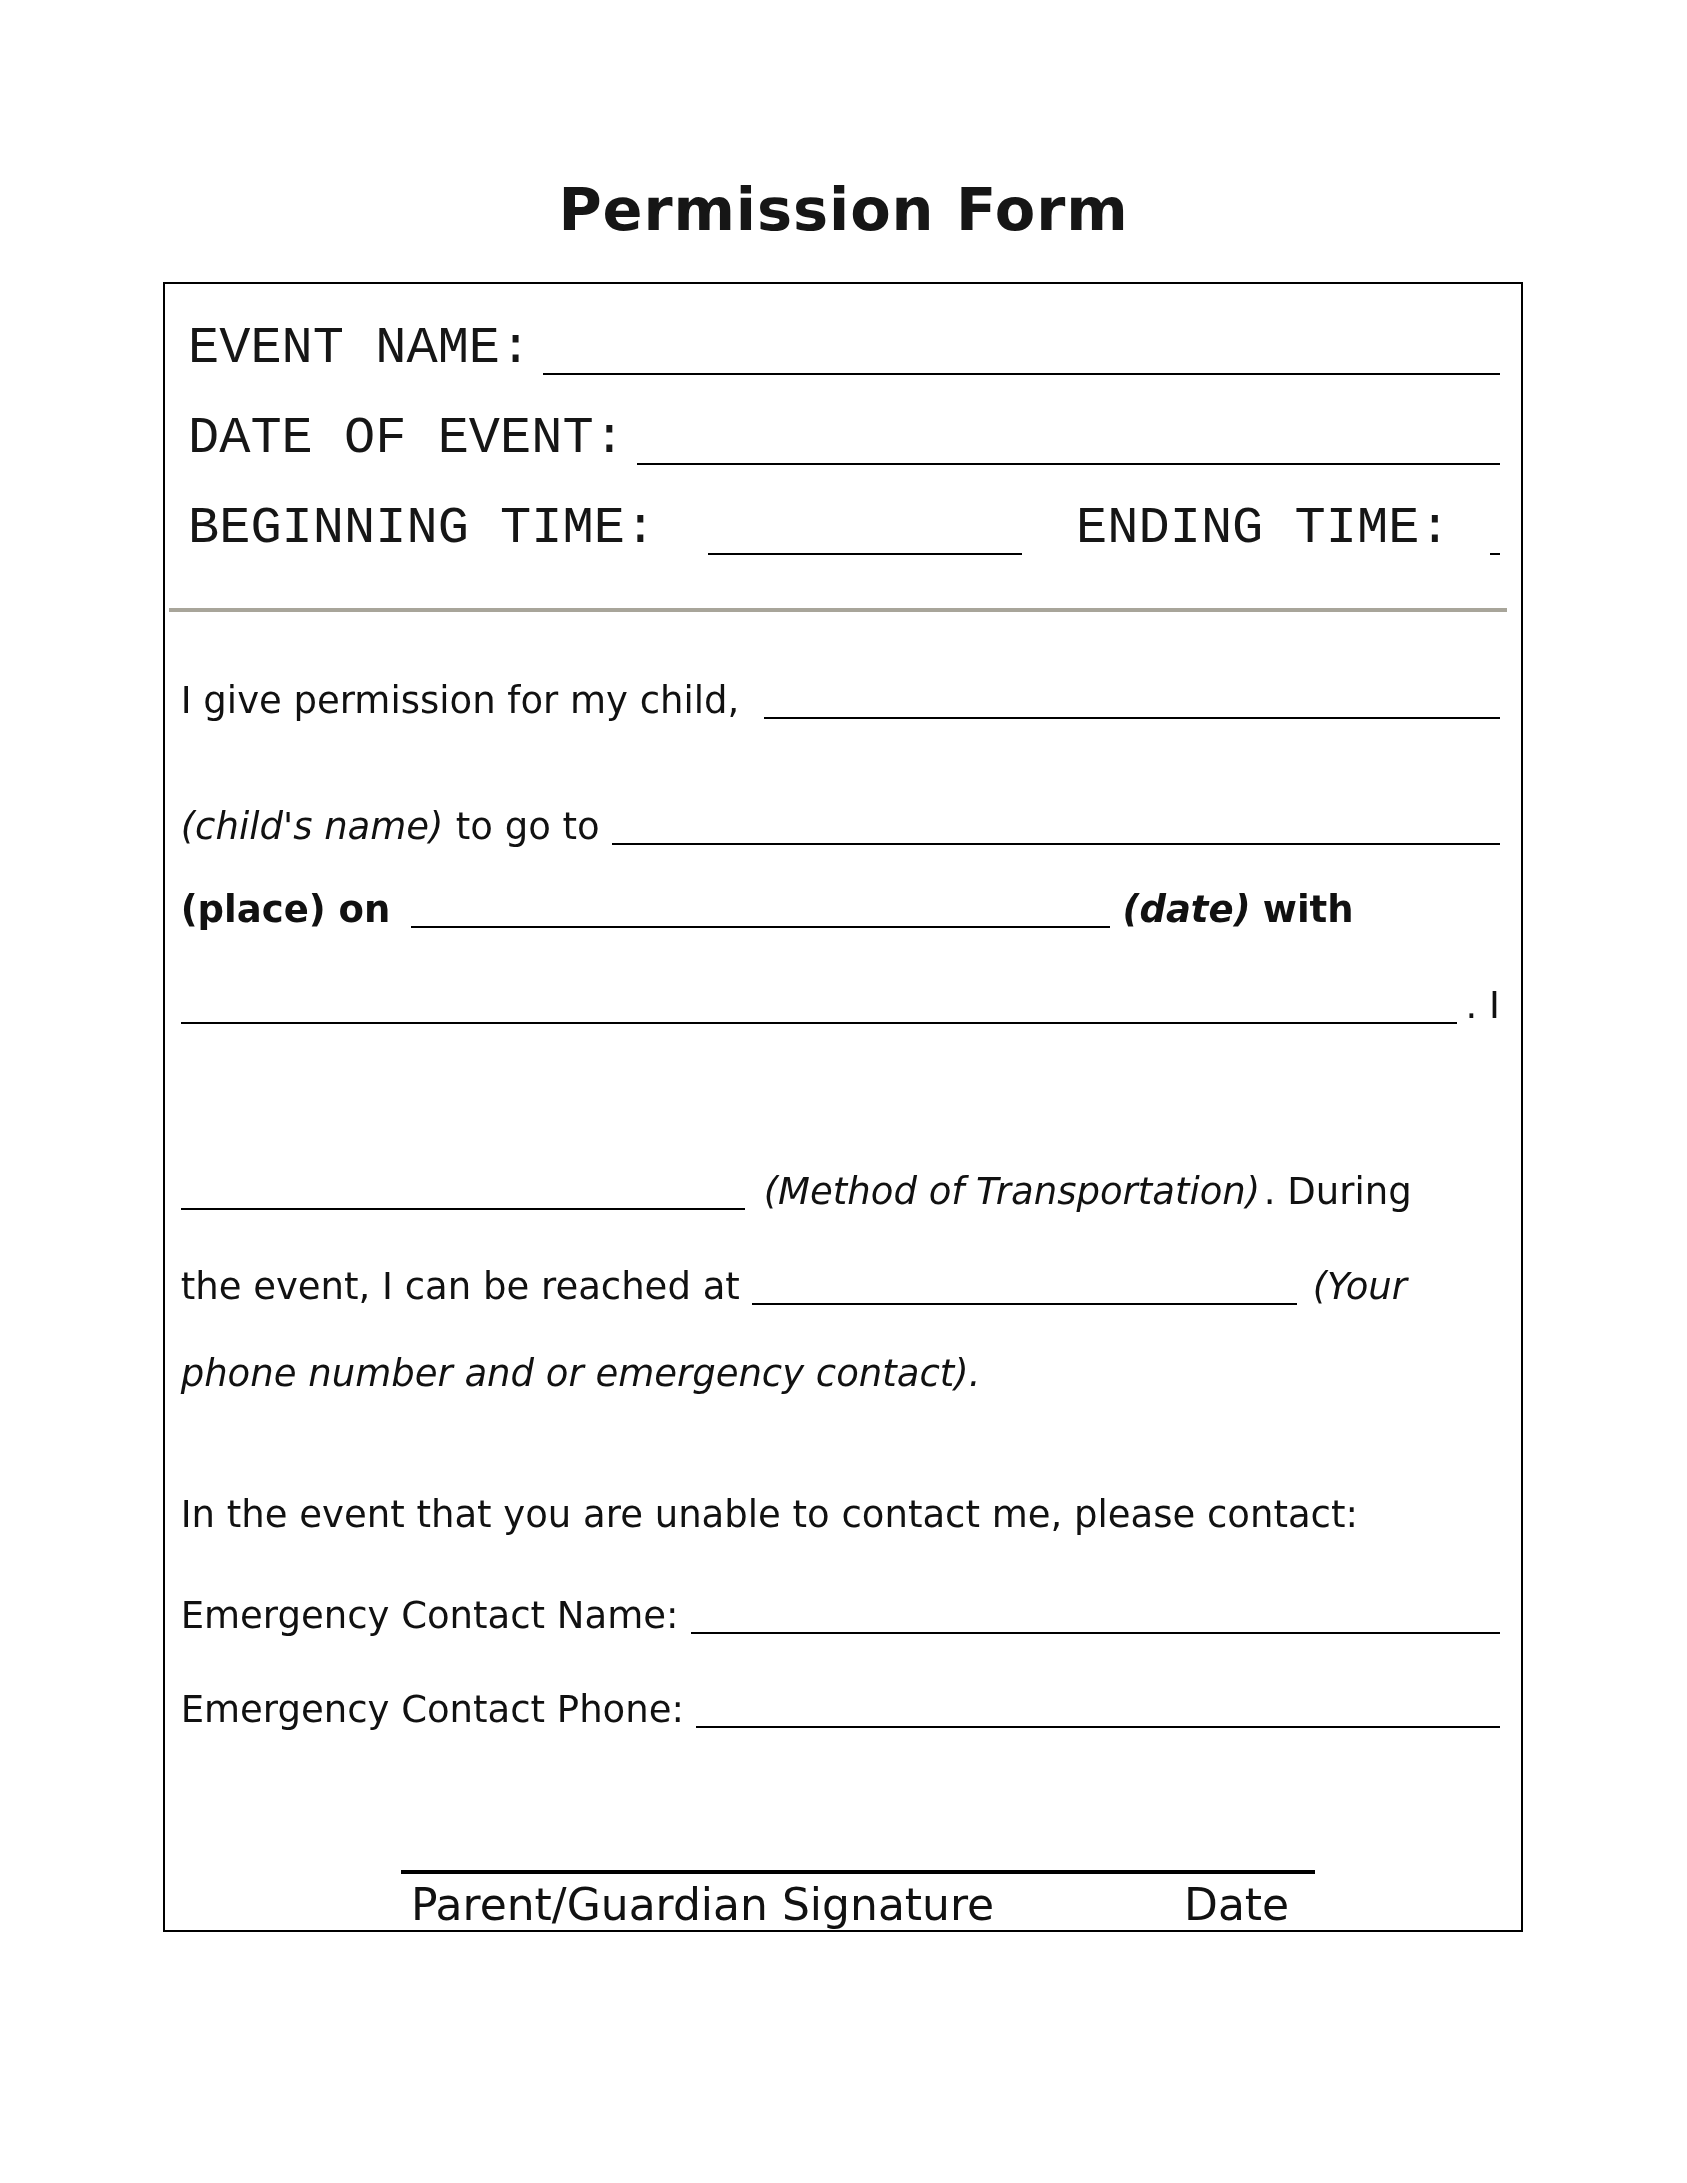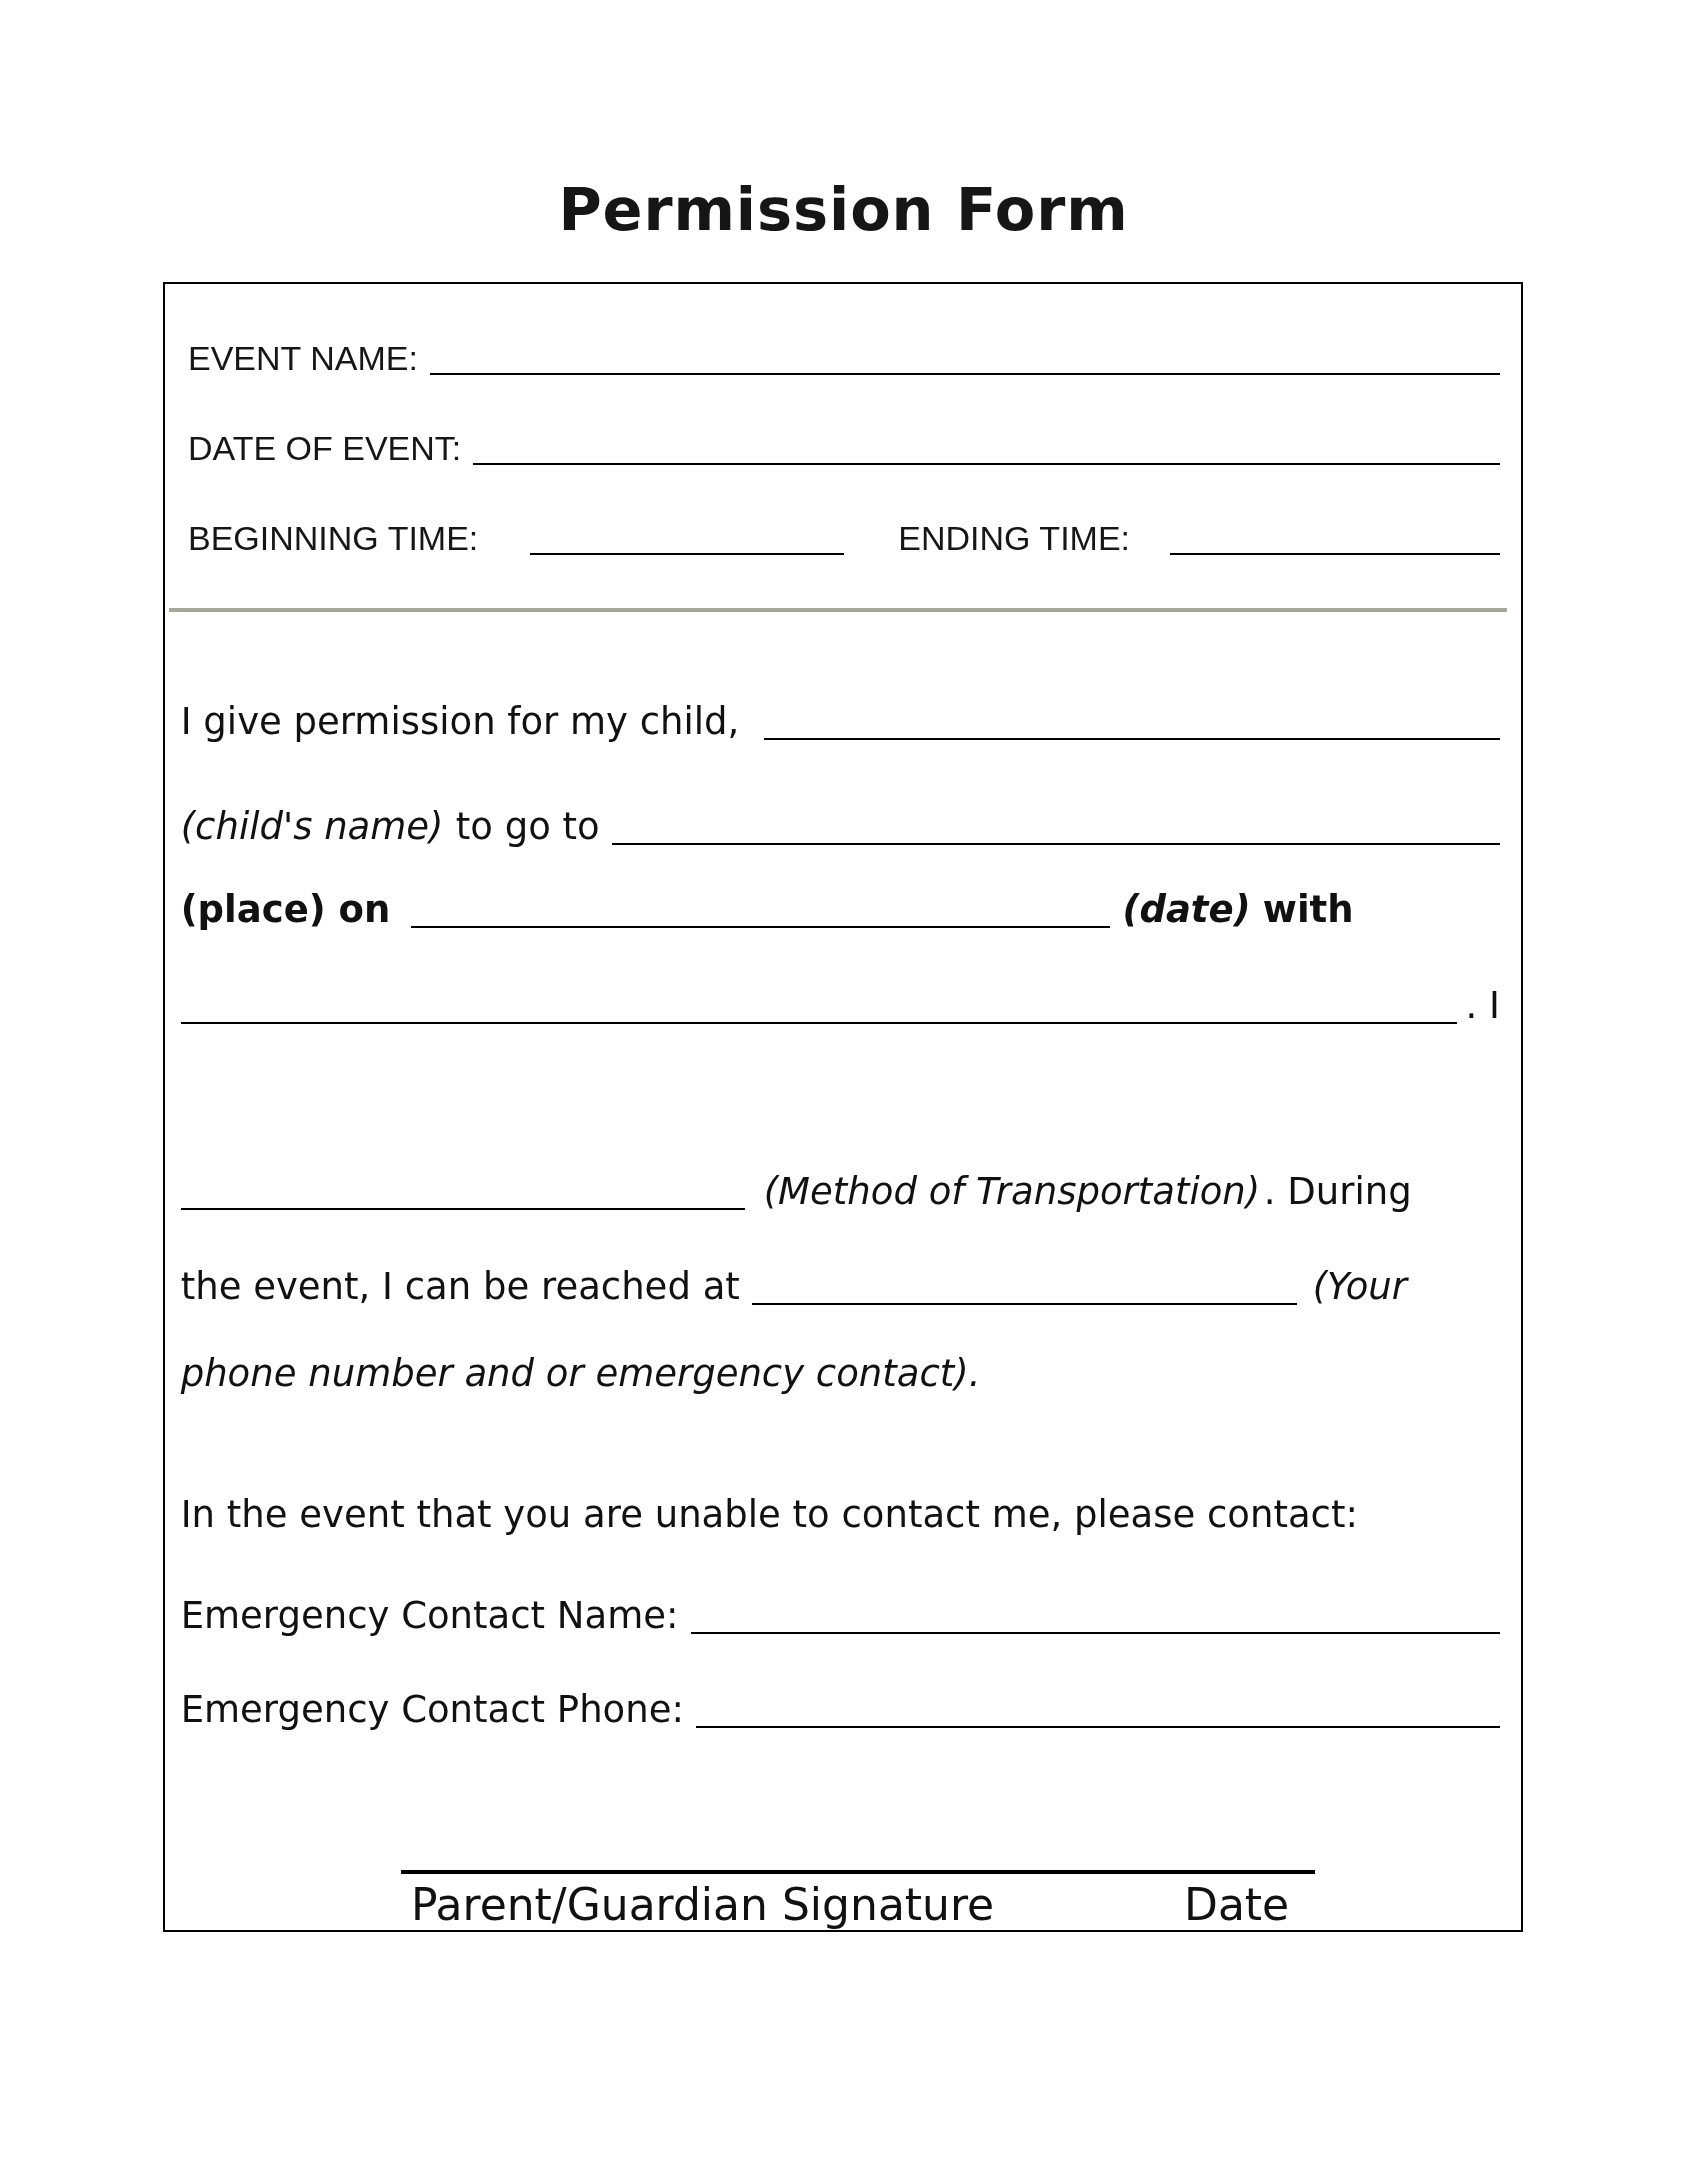--- a/index.html
+++ b/index.html
@@ -40,22 +40,22 @@
     display: flex;
     align-items: flex-end;
     font-size: 37px;
     line-height: 1.0;
     white-space: nowrap;
   }
   .row > * + * { margin-left: 12.2px; }
   .row.header {
     left: 23px;
     height: 49px;
-    font-family: Liberation Sans, sans-serif;
-    font-size: 34px;
+    font-family: Liberation Mono, monospace;
+    font-size: 52px;
     color: #161616;
   }
   .lbl { display: inline-block; }
   .it { font-style: italic; }
   .blank {
     display: inline-block;
     height: 10.5px;
     border-bottom: 2.6px solid #000000;
     flex: 0 0 auto;
   }
@@ -86,21 +86,21 @@
     color: #111111;
     white-space: nowrap;
   }
   .sig-label.who { left: 246px; }
   .sig-label.date { left: 1019px; }
 
   
   #r-event  { top: 42px; }
   #r-date   { top: 132px; }
   #r-times  { top: 222px; gap: 38px; }
-  #l1  { top: 411px; gap: 12px; }
+  #l1  { top: 390px; gap: 12px; }
   #l2  { top: 516px; }
   #l3  { top: 599px; font-weight: bold; }
   #l4  { top: 695px; }
   #l5  { top: 788px; }
   #l6  { top: 881px; }
   #l7  { top: 976px; }
   #l8  { top: 1063px; }
   #l9  { top: 1204px; }
   #l10 { top: 1305px; }
   #l11 { top: 1399px; }

